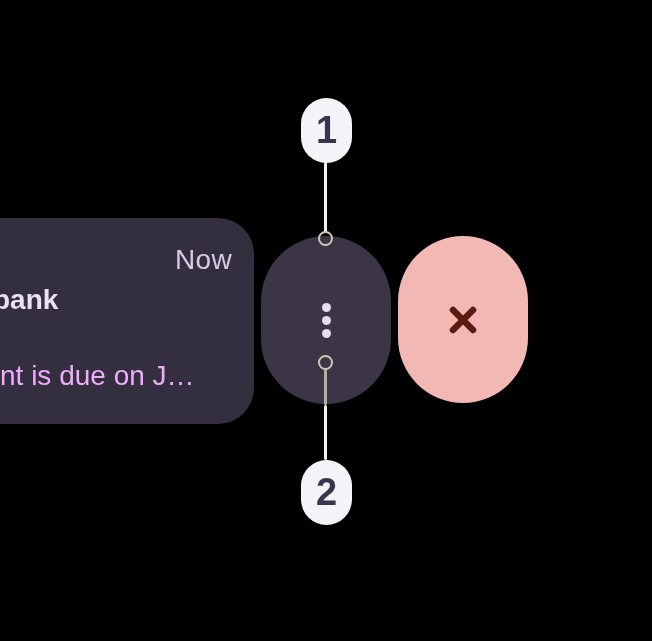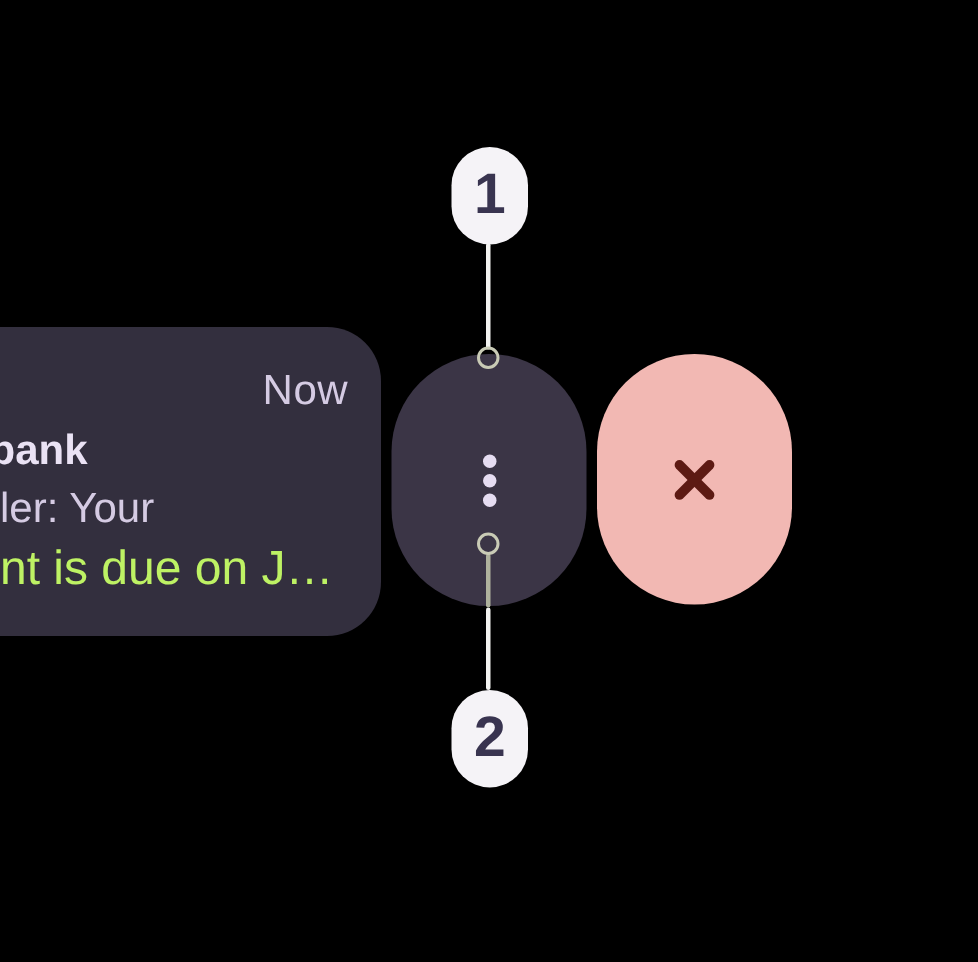--- a/index.html
+++ b/index.html
@@ -14,21 +14,21 @@
   }
   .card .ts{
     position:absolute;top:26px;right:22px;
     font-size:28px;color:#D5CBE3;letter-spacing:.3px;text-align:center;
   }
   .card .title{
     position:absolute;left:57px;top:66px;
     font-size:28px;font-weight:bold;color:#EAE2F4;white-space:nowrap;
   }
   .card .body1{position:absolute;left:64px;top:105px;font-size:28px;color:#D5CBE3;white-space:nowrap;}
-  .card .body2{position:absolute;left:64px;top:142px;font-size:32px;color:#bef264;white-space:nowrap;}
+  .card .body2{position:absolute;left:64px;top:142px;font-size:28px;color:#f0abfc;white-space:nowrap;}
   
   .pill{position:absolute;display:flex;align-items:center;justify-content:center;}
   .pill.menu{
     left:261px;top:236px;width:130px;height:168px;
     background:#3B3546;border-radius:65px;cursor:pointer;
   }
   .dots{display:flex;flex-direction:column;gap:4px;}
   .dots .dot{width:9px;height:9px;border-radius:50%;background:#E6DDF2;}
   .pill.dismiss{
     left:398px;top:236px;width:130px;height:167px;
@@ -56,21 +56,20 @@
   .badge span{font-size:38px;font-weight:bold;color:#393450;}
 </style>
 </head>
 <body>
 
 <div class="stage">
 
   <div class="card">
     <div class="ts">Now</div>
     <div class="title">bank</div>
-    <div class="body1">ler: Your</div>
     <div class="body2">nt is due on J…</div>
   </div>
 
   <div class="pill menu">
     <div class="dots">
       <span class="dot"></span>
       <span class="dot"></span>
       <span class="dot"></span>
     </div>
   </div>

